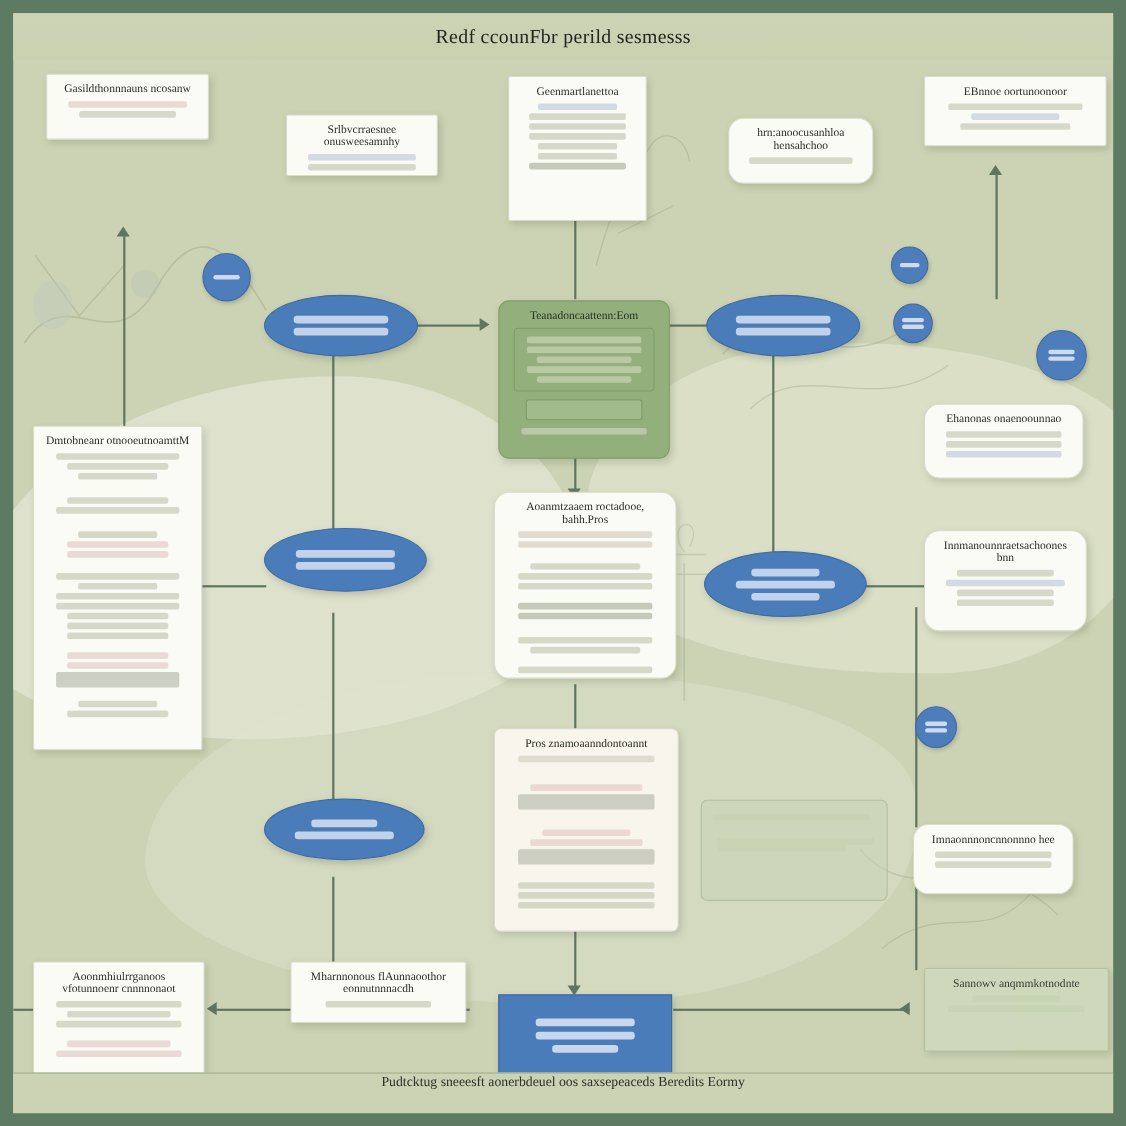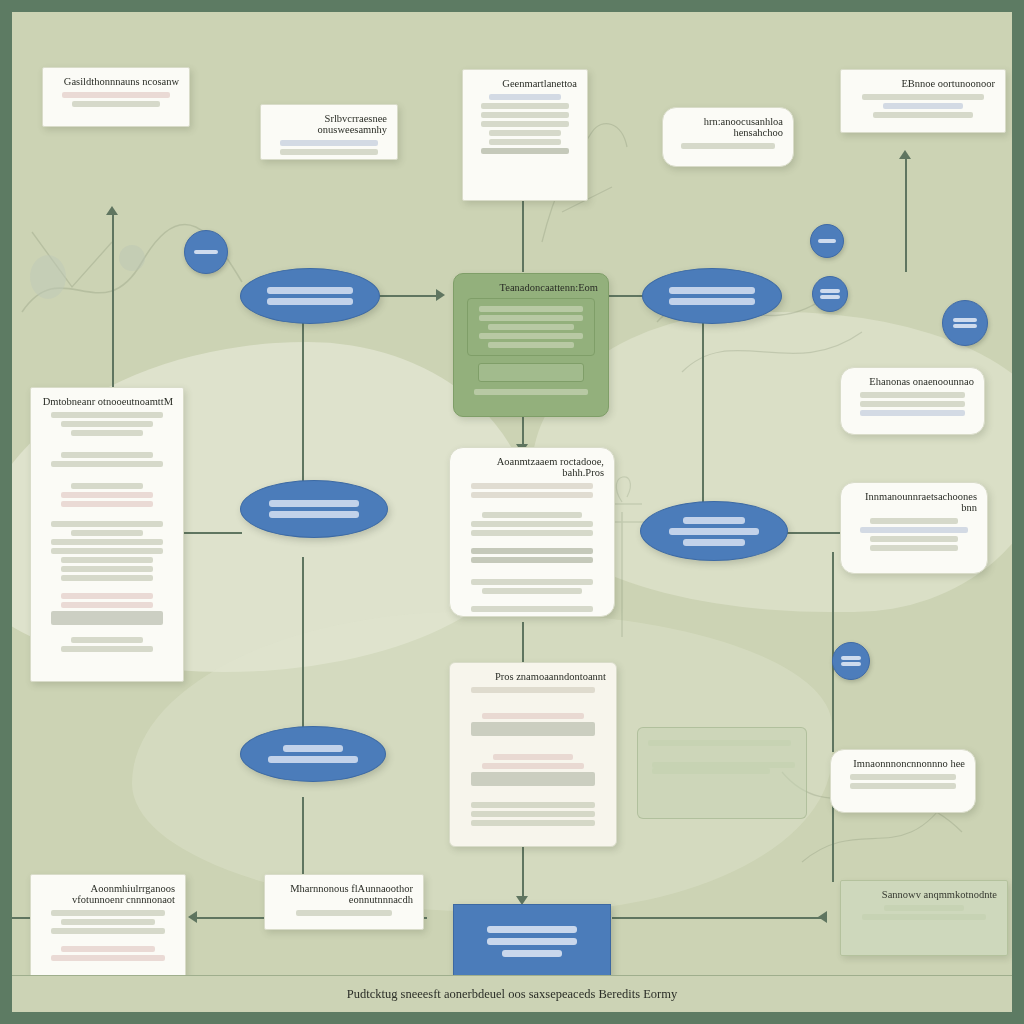--- a/index.html
+++ b/index.html
@@ -33,38 +33,38 @@
     background:linear-gradient(#cdd4b6,#c9d1b0);
     display:flex;align-items:center;justify-content:center;
   }
   .titlebar .t{
     font-size:18px;color:#22241f;letter-spacing:.3px;
     filter:blur(.25px);
   }
   .footerbar{
     position:absolute;left:0;bottom:0;width:100%;height:36px;
     background:#ccd3b5;border-top:1px solid #9fae8d;
-    display:flex;align-items:center;justify-content:center;
+    display:flex;justify-content:center;
   }
   .footerbar .f{font-size:12.5px;color:#2b2e27;filter:blur(.3px);}
 
   
   .node{position:absolute;box-sizing:border-box;}
 
   .card{
     background:#fbfbf6;border:1px solid #d9dcc9;
     box-shadow:2px 3px 7px rgba(60,70,50,.18);
     padding:8px 10px;border-radius:2px;
   }
   .card.round{border-radius:14px;}
   .card.tint-green{background:#cfd9bd;border-color:#b3c19c;}
   .card.tint-warm{background:#f7f5ec;}
 
   .card .hd{
-    font-size:10.5px;color:#2a2d26;text-align:right;
+    font-size:10.5px;color:#2a2d26;text-align:center;
     margin-bottom:5px;filter:blur(.3px);
   }
   .line{
     height:6px;border-radius:2px;margin:3px 6px;
     background:#c9cdbb;opacity:.75;
   }
   .line.t{background:#d7d2c4;}
   .line.p{background:#e4cfc9;}
   .line.g{background:#c4d1b2;}
   .line.b{background:#c6cfdd;}
@@ -406,19 +406,22 @@
       <div class="el"></div>
       <div class="el s"></div>
     </div>
 
     <div class="node card tint-green" style="left:828px;top:868px;width:168px;height:76px;opacity:.92">
       <div class="hd">Sannowv anqmmkotnodnte</div>
       <div class="line g w55"></div>
       <div class="line g w85"></div>
     </div>
 
+    <div class="titlebar">
+      <div class="t">Redf ccounFbr perild sesmesss</div>
+    </div>
 
     <div class="footerbar">
       <div class="f">Pudtcktug sneeesft aonerbdeuel oos saxsepeaceds Beredits Eormy</div>
     </div>
 
   </div>
 </div>
 
 </body></html>

